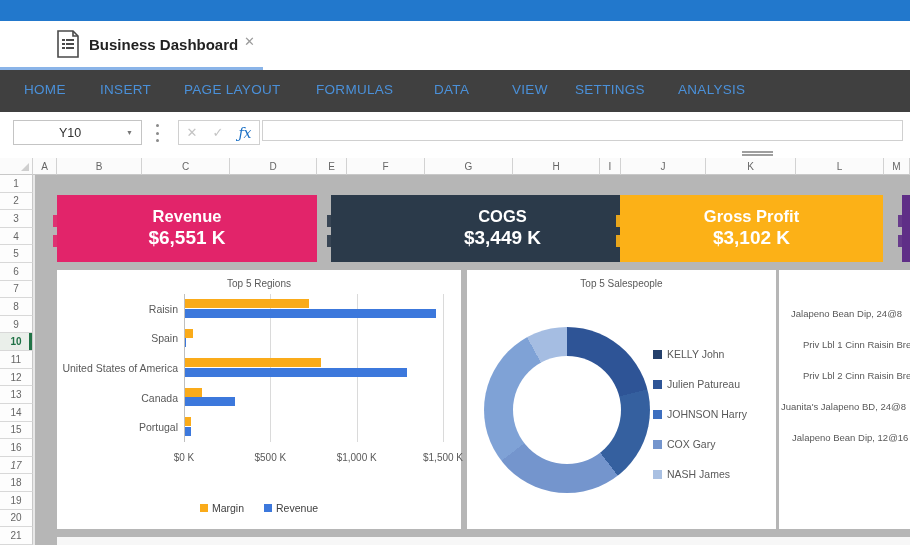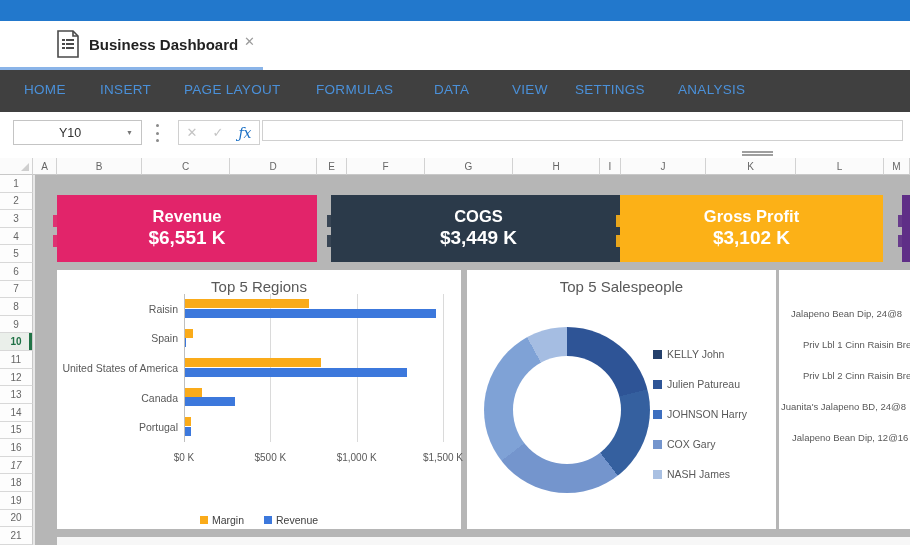--- a/index.html
+++ b/index.html
@@ -43,21 +43,21 @@
   .row-headers{left:0;top:175px;width:33px;}
   .row-h{width:33px;box-sizing:border-box;border-bottom:1px solid #D8D8D8;border-right:1px solid #C8C8C8;
     font-size:10px;color:#666;display:flex;align-items:center;justify-content:center;background:#FDFDFD;cursor:pointer;}
   .row-h.selected{background:#EAEFEA;color:#1E7145;font-weight:bold;box-shadow:inset -3px 0 0 #217346;}
   
   .kpi-card{position:absolute;top:195px;height:67px;display:flex;flex-direction:column;align-items:center;justify-content:center;color:#fff;cursor:pointer;}
   .kpi-label{font-size:16.5px;font-weight:bold;line-height:1.25;}
   .kpi-value{font-size:19px;font-weight:bold;line-height:1.3;}
   .kpi-notch{position:absolute;left:-4px;width:4px;height:12px;opacity:.9;}
   .panel{position:absolute;top:270px;height:259px;background:#fff;}
-  .chart-title{position:absolute;top:8px;left:0;width:100%;text-align:center;font-size:15px;color:#595959;}
+  .chart-title{position:absolute;top:8px;left:0;width:100%;text-align:center;font-size:10px;color:#595959;}
   .gridline{position:absolute;width:1px;background:#DADADA;}
   .gridline.zero{background:#BFBFBF;}
   .cat-label{position:absolute;font-size:10.5px;color:#595959;text-align:right;white-space:nowrap;transform:translateY(-50%);}
   .bar{position:absolute;height:9px;}
   .tick-label{position:absolute;font-size:10px;color:#595959;transform:translateX(-50%);white-space:nowrap;}
   .legend-row{position:absolute;left:0;width:100%;display:flex;justify-content:center;gap:20px;}
   .legend-item{display:flex;align-items:center;gap:4px;font-size:10.5px;color:#404040;}
   .legend-sq{width:8px;height:8px;display:inline-block;}
   .donut{position:absolute;border-radius:50%;}
   .donut-hole{position:absolute;border-radius:50%;background:#fff;}
@@ -162,21 +162,21 @@
     <div class="row-h" style="height: 17.619px;">21</div>
   </div>
 
 <div id="cards">
     <div class="kpi-card" style="left: 57px; width: 260px; background: rgb(226, 36, 106);">
       <div class="kpi-label">Revenue</div>
       <div class="kpi-value">$6,551 K</div>
       <div class="kpi-notch" style="top: 20px; background: rgb(226, 36, 106);"></div>
       <div class="kpi-notch" style="top: 40px; background: rgb(226, 36, 106);"></div>
     </div>
-    <div class="kpi-card" style="left: 331px; width: 295px; background: rgb(43, 58, 74);">
+    <div class="kpi-card" style="left: 331px; width: 295px; background: rgb(43, 58, 74); padding-left: 24px;">
       <div class="kpi-label">COGS</div>
       <div class="kpi-value">$3,449 K</div>
       <div class="kpi-notch" style="top: 20px; background: rgb(43, 58, 74);"></div>
       <div class="kpi-notch" style="top: 40px; background: rgb(43, 58, 74);"></div>
     </div>
     <div class="kpi-card" style="left: 620px; width: 263px; background: rgb(252, 177, 23);">
       <div class="kpi-label">Gross Profit</div>
       <div class="kpi-value">$3,102 K</div>
       <div class="kpi-notch" style="top: 20px; background: rgb(252, 177, 23);"></div>
       <div class="kpi-notch" style="top: 40px; background: rgb(252, 177, 23);"></div>
@@ -205,21 +205,21 @@
     <div class="bar" style="left: 128px; top: 68.1px; width: 1.38133px; background: rgb(60, 120, 220);"></div>
     <div class="cat-label" style="right: 283px; top: 98px;">United States of America</div>
     <div class="bar" style="left: 128px; top: 88.2px; width: 136.407px; background: rgb(250, 171, 26);"></div>
     <div class="bar" style="left: 128px; top: 97.7px; width: 221.877px; background: rgb(60, 120, 220);"></div>
     <div class="cat-label" style="right: 283px; top: 127.6px;">Canada</div>
     <div class="bar" style="left: 128px; top: 117.8px; width: 17.094px; background: rgb(250, 171, 26);"></div>
     <div class="bar" style="left: 128px; top: 127.3px; width: 50.0733px; background: rgb(60, 120, 220);"></div>
     <div class="cat-label" style="right: 283px; top: 157.2px;">Portugal</div>
     <div class="bar" style="left: 128px; top: 147.4px; width: 6.04333px; background: rgb(250, 171, 26);"></div>
     <div class="bar" style="left: 128px; top: 156.9px; width: 5.87067px; background: rgb(60, 120, 220);"></div>
-    <div class="legend-row" style="top: 244px;">
+    <div class="legend-row" style="top: 232px;">
       <div class="legend-item">
         <div class="legend-sq" style="background: rgb(250, 171, 26);"></div>
         <div>Margin</div>
       </div>
       <div class="legend-item">
         <div class="legend-sq" style="background: rgb(60, 120, 220);"></div>
         <div>Revenue</div>
       </div>
     </div>
   </div>

